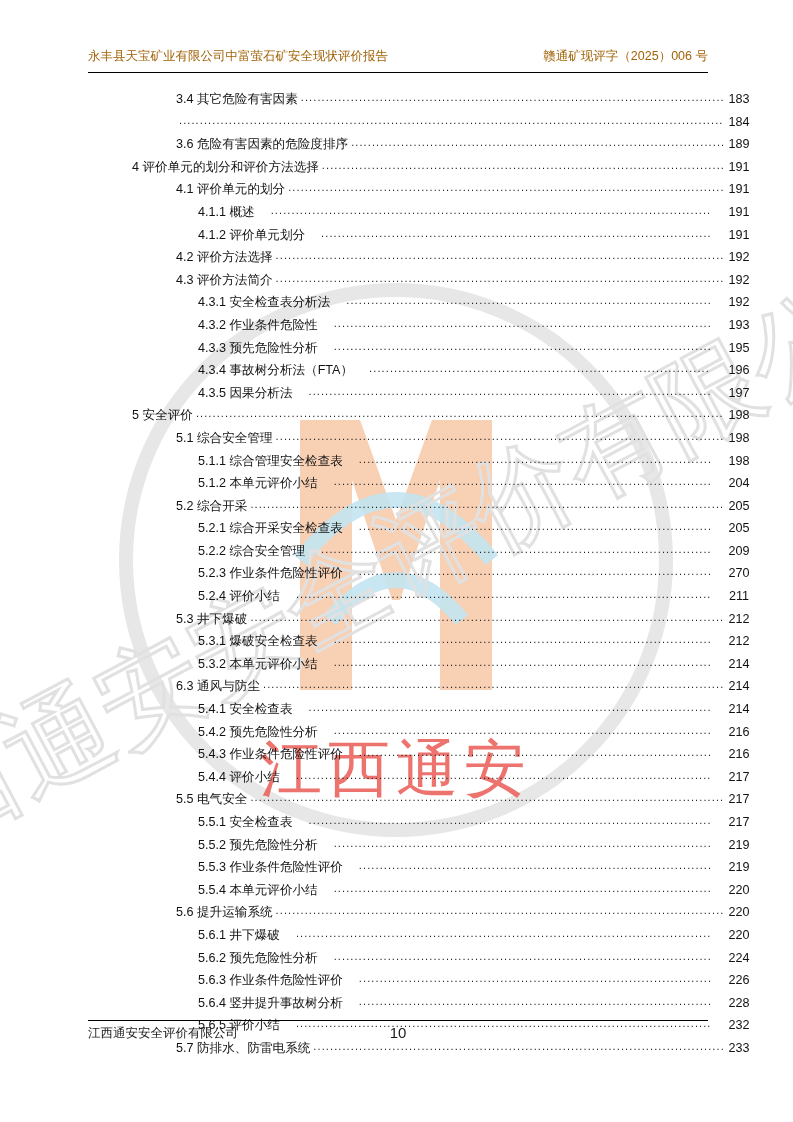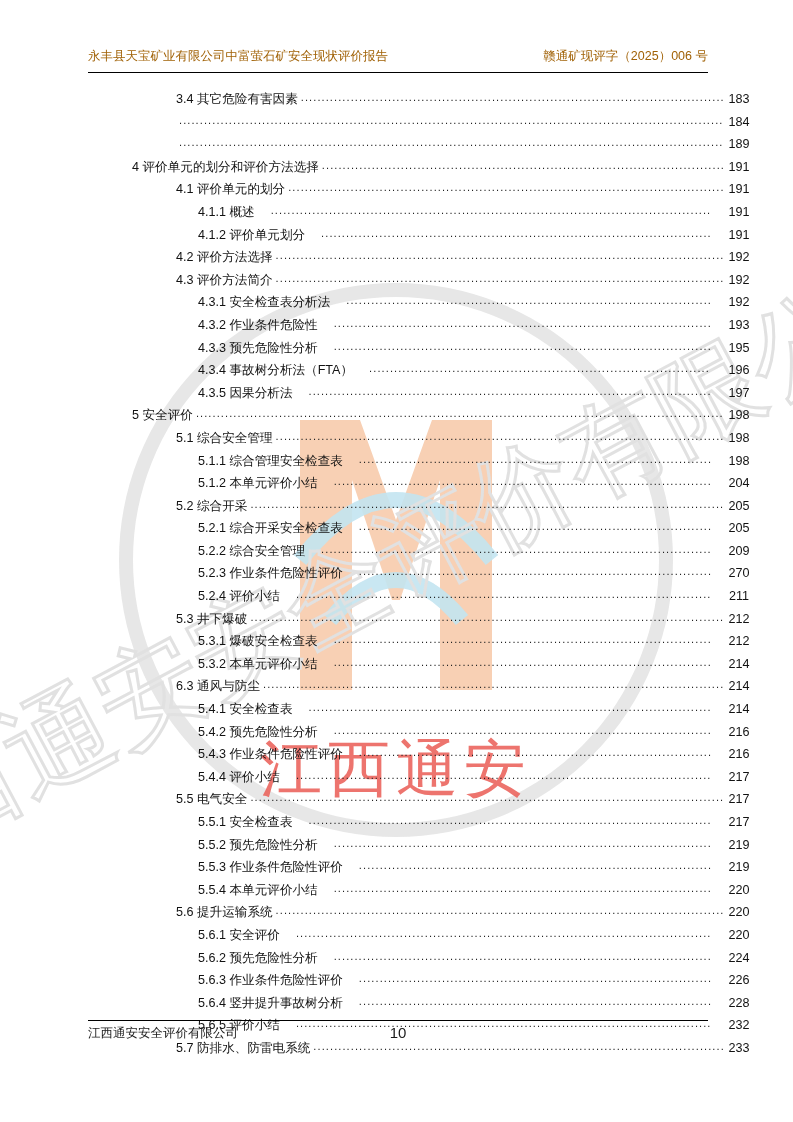--- a/index.html
+++ b/index.html
@@ -167,20 +167,21 @@
       <div class="toc-row lvl3">
         <span class="label">3.4 其它危险有害因素</span>
         <span class="dots">........................................................................................................................................................................................................</span>
         <span class="page-no">183</span>
       </div>
       <div class="toc-row lvl3">
         <span class="dots">........................................................................................................................................................................................................</span>
         <span class="page-no">184</span>
       </div>
       <div class="toc-row lvl3">
+        <span class="label">3.6 危险有害因素的危险度排序</span>
         <span class="dots">........................................................................................................................................................................................................</span>
         <span class="page-no">189</span>
       </div>
       <div class="toc-row lvl1">
         <span class="label">4 评价单元的划分和评价方法选择</span>
         <span class="dots">........................................................................................................................................................................................................</span>
         <span class="page-no">191</span>
       </div>
       <div class="toc-row lvl3">
         <span class="label">4.1 评价单元的划分</span>
@@ -341,21 +342,21 @@
         <span class="label">5.5.4 本单元评价小结</span>
         <span class="dots">........................................................................................................................................................................................................</span>
         <span class="page-no">220</span>
       </div>
       <div class="toc-row lvl3">
         <span class="label">5.6 提升运输系统</span>
         <span class="dots">........................................................................................................................................................................................................</span>
         <span class="page-no">220</span>
       </div>
       <div class="toc-row lvl4">
-        <span class="label">5.6.1 安全评价</span>
+        <span class="label">5.6.1 井下爆破</span>
         <span class="dots">........................................................................................................................................................................................................</span>
         <span class="page-no">220</span>
       </div>
       <div class="toc-row lvl4">
         <span class="label">5.6.2 预先危险性分析</span>
         <span class="dots">........................................................................................................................................................................................................</span>
         <span class="page-no">224</span>
       </div>
       <div class="toc-row lvl4">
         <span class="label">5.6.3 作业条件危险性评价</span>

